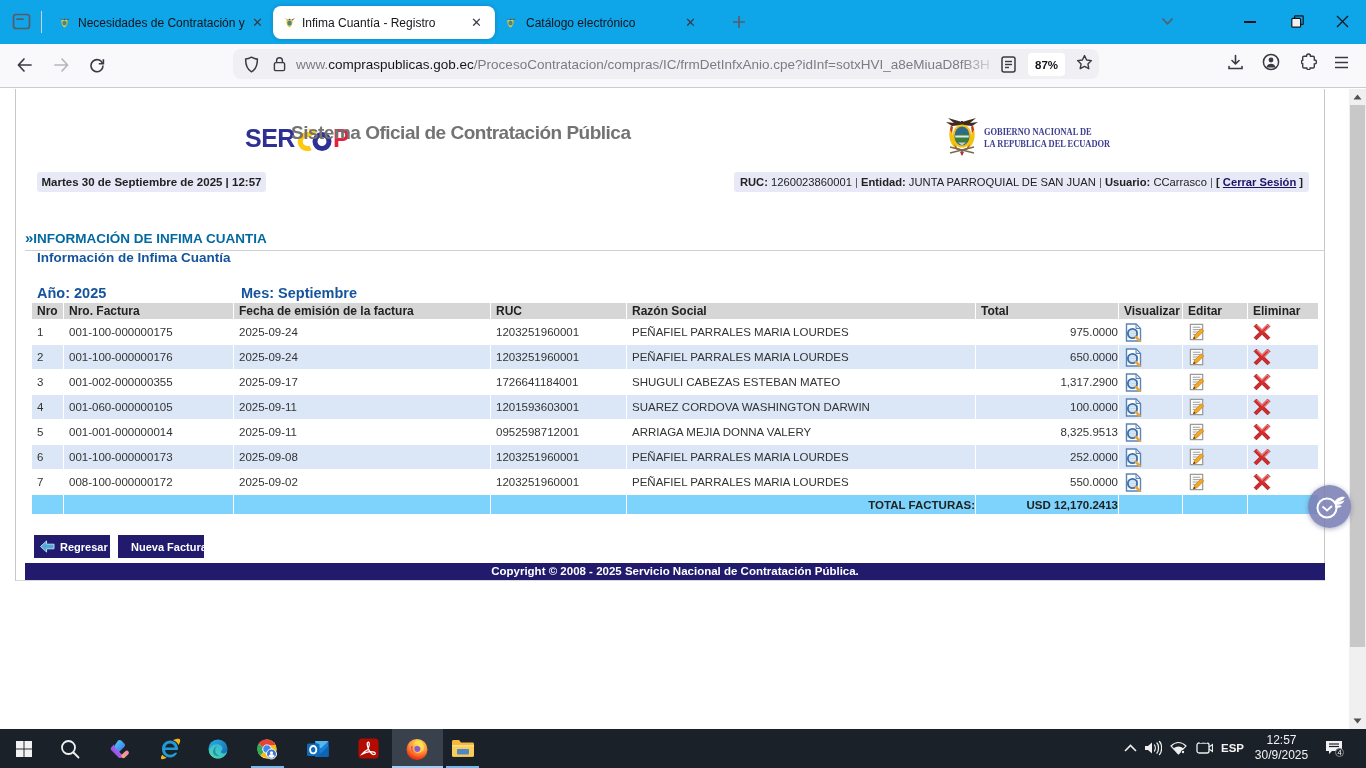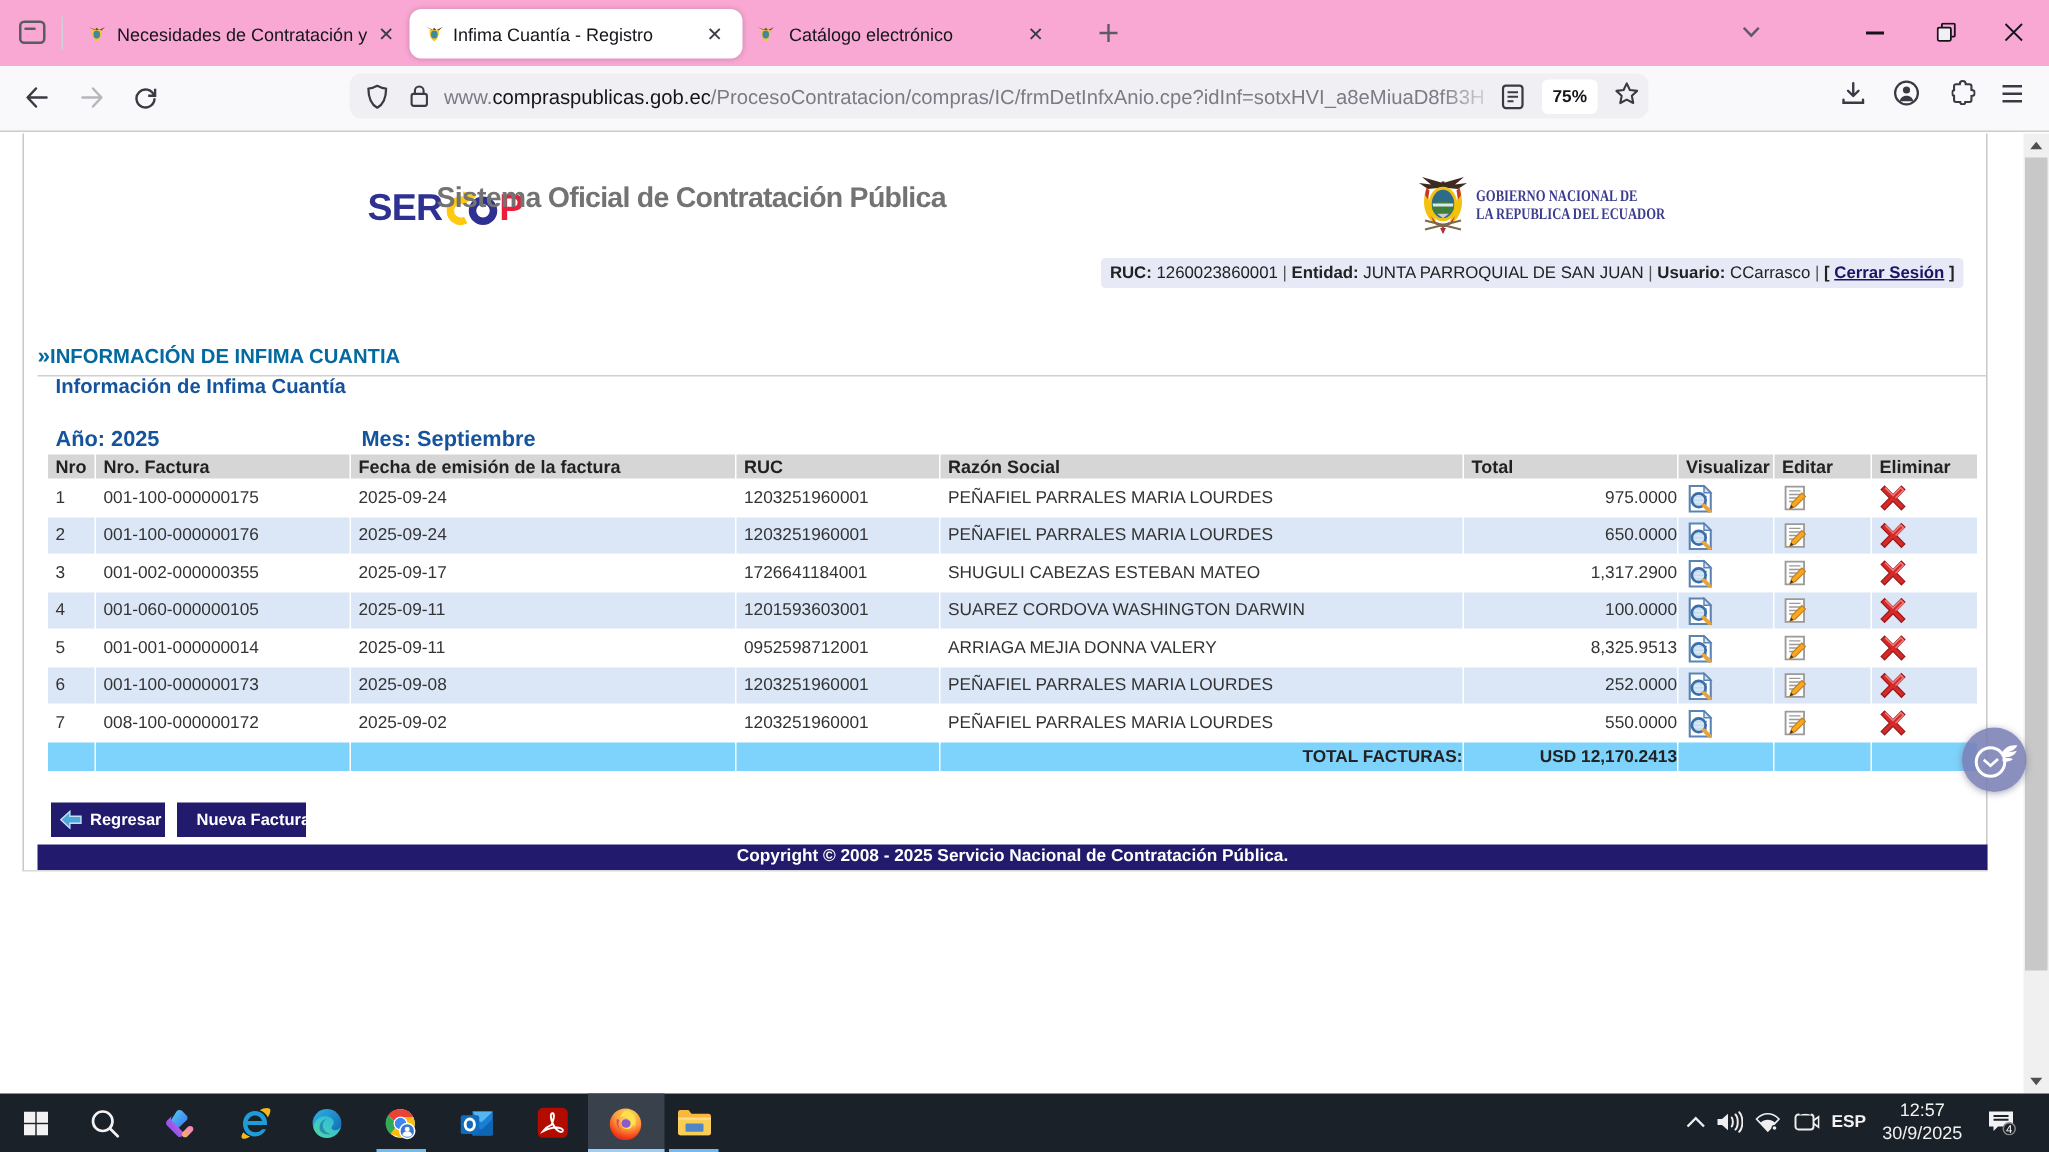--- a/index.html
+++ b/index.html
@@ -1,21 +1,21 @@
 <!DOCTYPE html>
 <html><head>
 <meta charset="utf-8">
 <style>
   * { margin:0; padding:0; box-sizing:border-box; }
   html,body { width:1366px; height:768px; overflow:hidden; font-family:"Liberation Sans",sans-serif; }
   body { position:relative; background:#fff; }
   .abs { position:absolute; }
 
   
-  #tabbar { position:absolute; left:0; top:0; width:1366px; height:44px; background:#f9a8d4; }
+  #tabbar { position:absolute; left:0; top:0; width:1366px; height:44px; background:#0ea5e9; }
   #toolbar { position:absolute; left:0; top:44px; width:1366px; height:44px; background:#f9f9fb; border-bottom:1px solid #ccc; }
   .tab { position:absolute; top:6px; height:33px; display:flex; align-items:center; font-size:12px; color:#15141a; }
   .tab.active { background:#fff; border-radius:8px; box-shadow:0 0 4px rgba(0,0,0,.18); }
   .tabclose { color:#3a3a44; font-size:13px; }
   #urlbar { position:absolute; left:233px; top:5px; width:866px; height:30px; background:#f0f0f4; border-radius:8px; display:flex; align-items:center; }
   .navicon { position:absolute; top:13px; width:16px; height:16px; }
 
   
   #content { position:absolute; left:0; top:89px; width:1349px; height:640px; background:#fff; }
   #frame { position:absolute; left:15px; top:0px; width:1310px; height:492px; border-left:1px solid #c8c8c8; border-right:1px solid #c8c8c8; border-bottom:1px solid #d8d8d8; background:#fff; }
@@ -153,21 +153,21 @@
 
   <div class="abs" style="left:960px;top:6px;width:40px;height:28px;background:linear-gradient(to right,rgba(240,240,244,0),#f0f0f4)"></div>
 
   <svg class="abs" style="left:1001px;top:8px" width="15" height="24" viewBox="0 0 15 24">
       <rect x="1" y="5" width="13" height="15" rx="2" fill="none" stroke="#3a3a44" stroke-width="1.5"></rect>
       <line x1="4" y1="9.5" x2="11" y2="9.5" stroke="#3a3a44" stroke-width="1.4"></line>
       <line x1="4" y1="12.5" x2="11" y2="12.5" stroke="#3a3a44" stroke-width="1.4"></line>
       <line x1="4" y1="15.5" x2="8" y2="15.5" stroke="#3a3a44" stroke-width="1.4"></line>
     </svg>
 
-  <div class="abs" style="left:1028px;top:9px;width:37px;height:23px;background:#fff;border-radius:4px;font-size:11.5px;color:#15141a;display:flex;align-items:center;justify-content:center;font-weight:bold;">75%</div>
+  <div class="abs" style="left:1028px;top:9px;width:37px;height:23px;background:#fff;border-radius:4px;font-size:11.5px;color:#15141a;display:flex;align-items:center;justify-content:center;font-weight:bold;">87%</div>
 
   <svg class="abs" style="left:1076px;top:10px" width="17" height="17" viewBox="0 0 17 17">
       <path d="M8.5 1.6 L10.6 6 L15.4 6.6 L11.9 9.9 L12.8 14.7 L8.5 12.4 L4.2 14.7 L5.1 9.9 L1.6 6.6 L6.4 6 Z" fill="none" stroke="#3a3a44" stroke-width="1.4" stroke-linejoin="round"></path>
     </svg>
 
   <svg class="abs" style="left:1227px;top:10px" width="17" height="17" viewBox="0 0 17 17">
       <path d="M8.5 1.5 V9.5 M5 6.5 L8.5 10 L12 6.5" fill="none" stroke="#3a3a44" stroke-width="1.6" stroke-linecap="round" stroke-linejoin="round"></path>
       <path d="M2 12.5 V14.5 H15 V12.5" fill="none" stroke="#3a3a44" stroke-width="1.6" stroke-linecap="round"></path>
     </svg>
 
@@ -208,20 +208,21 @@
       <ellipse cx="18" cy="20" rx="7.5" ry="9.5" fill="#2e6b8a"></ellipse>
       <path d="M10.8 21 C13 17 23 17 25.2 21 L25 24 C22 28 14 28 11 24 Z" fill="#3f7d3a"></path>
       <path d="M11 19.6 L25 19.6 L24.6 21.6 L11.4 21.6 Z" fill="#dce8ee"></path>
       <path d="M14 26.5 L22 26.5 L18 29.5 Z" fill="#c8cdd2"></path>
       <path d="M10 28 L13 32 L18 33.5 L23 32 L26 28 L24 33 L18 36 L12 33 Z" fill="#b03040"></path>
       <path d="M6 31 L30 37 M30 31 L6 37 M18 33 V 39" stroke="#7a6a4a" stroke-width="1.4"></path>
       <path d="M16 36 L18 40 L20 36 Z" fill="#b03040"></path>
     </svg>
     <div class="abs" style="left:968px;top:36px;width:210px;font-family:'Liberation Serif',serif;font-weight:bold;font-size:10.8px;line-height:12px;color:#3c3c8f;transform:scaleX(0.78);transform-origin:left top;">GOBIERNO NACIONAL DE<br>LA REPUBLICA DEL ECUADOR</div>
 
+    <div class="abs" style="left:21px;top:83px;width:229px;height:20px;background:#e7eaf6;border-radius:3px;font-size:11.5px;font-weight:bold;color:#222;line-height:20px;text-align:center;">Martes 30 de Septiembre de 2025 | 12:57</div>
 
     <div class="abs" style="left:718px;top:83px;width:575px;height:20px;background:#e7eaf6;border-radius:3px;font-size:11.2px;color:#222;line-height:20px;text-align:center;white-space:nowrap;"><b>RUC:</b> 1260023860001 <span style="color:#555">|</span> <b>Entidad:</b> JUNTA PARROQUIAL DE SAN JUAN <span style="color:#555">|</span> <b>Usuario:</b> CCarrasco <span style="color:#555">|</span> <b>[ <span style="color:#1b1464;text-decoration:underline">Cerrar Sesión</span> ]</b></div>
 
 
     <div class="abs" style="left:9px;top:140px;width:1300px;font-size:13.5px;font-weight:bold;color:#0369a1;border-bottom:1px solid #d0d0d0;padding-bottom:4px;"><span style="font-size:15px">»</span>INFORMACIÓN DE INFIMA CUANTIA</div>
     <div class="abs" style="left:21px;top:161px;font-size:13.5px;font-weight:bold;color:#15549c;">Información de Infima Cuantía</div>
     <div class="abs" style="left:21px;top:196px;font-size:14.5px;font-weight:bold;color:#15549c;">Año: 2025</div>
     <div class="abs" style="left:225px;top:196px;font-size:14.5px;font-weight:bold;color:#15549c;">Mes: Septiembre</div>
 
     <table class="data">

